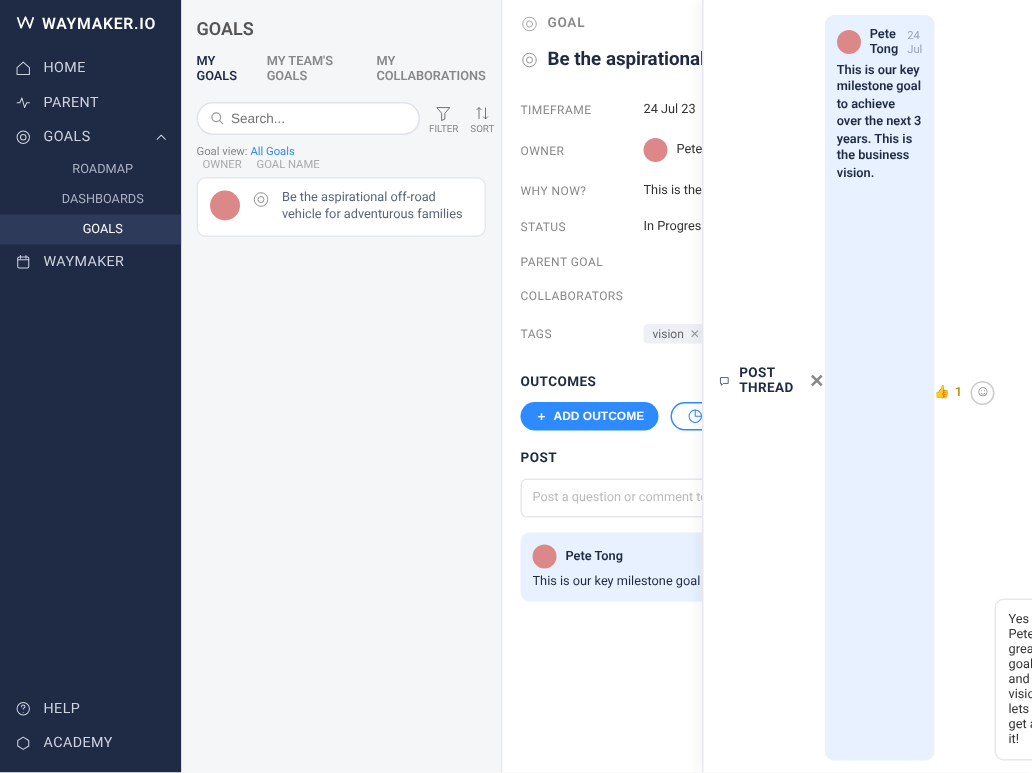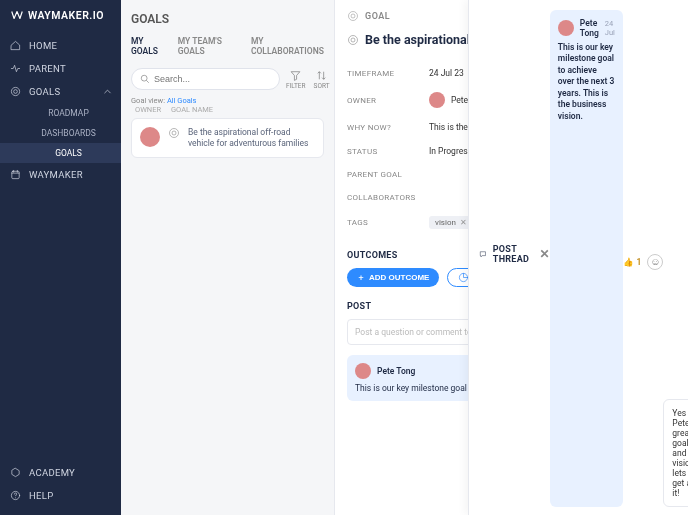--- a/index.html
+++ b/index.html
@@ -360,30 +360,30 @@
       <svg class="icon-line" viewBox="0 0 24 24">
           <rect x="4" y="5" width="16" height="16" rx="2"></rect>
           <path d="M4 9 H20 M8 3 V7 M16 3 V7"></path>
         </svg>
       <span>WAYMAKER</span>
     </div>
   </div>
   <div class="bottom-nav">
     <div class="nav-item">
       <svg class="icon-line" viewBox="0 0 24 24">
-          <path d="M12 3 L20 8 V16 L12 21 L4 16 V8 Z"></path>
-        </svg>
-      <span>ACADEMY</span>
+          <circle cx="12" cy="12" r="9"></circle>
+          <path d="M9.5 9a2.5 2.5 0 0 1 5 0c0 1.5-2.5 2-2.5 3.5 M12 17h.01"></path>
+        </svg>
+      <span>HELP</span>
     </div>
     <div class="nav-item">
       <svg class="icon-line" viewBox="0 0 24 24">
-          <circle cx="12" cy="12" r="9"></circle>
-          <path d="M9.5 9a2.5 2.5 0 0 1 5 0c0 1.5-2.5 2-2.5 3.5 M12 17h.01"></path>
-        </svg>
-      <span>HELP</span>
+          <path d="M12 3 L20 8 V16 L12 21 L4 16 V8 Z"></path>
+        </svg>
+      <span>ACADEMY</span>
     </div>
   </div>
 </div>
 
 <div class="main">
 
   <div class="goals-col">
     <h1>GOALS</h1>
     <div class="tabs">
       <div class="tab active">MY GOALS</div>

